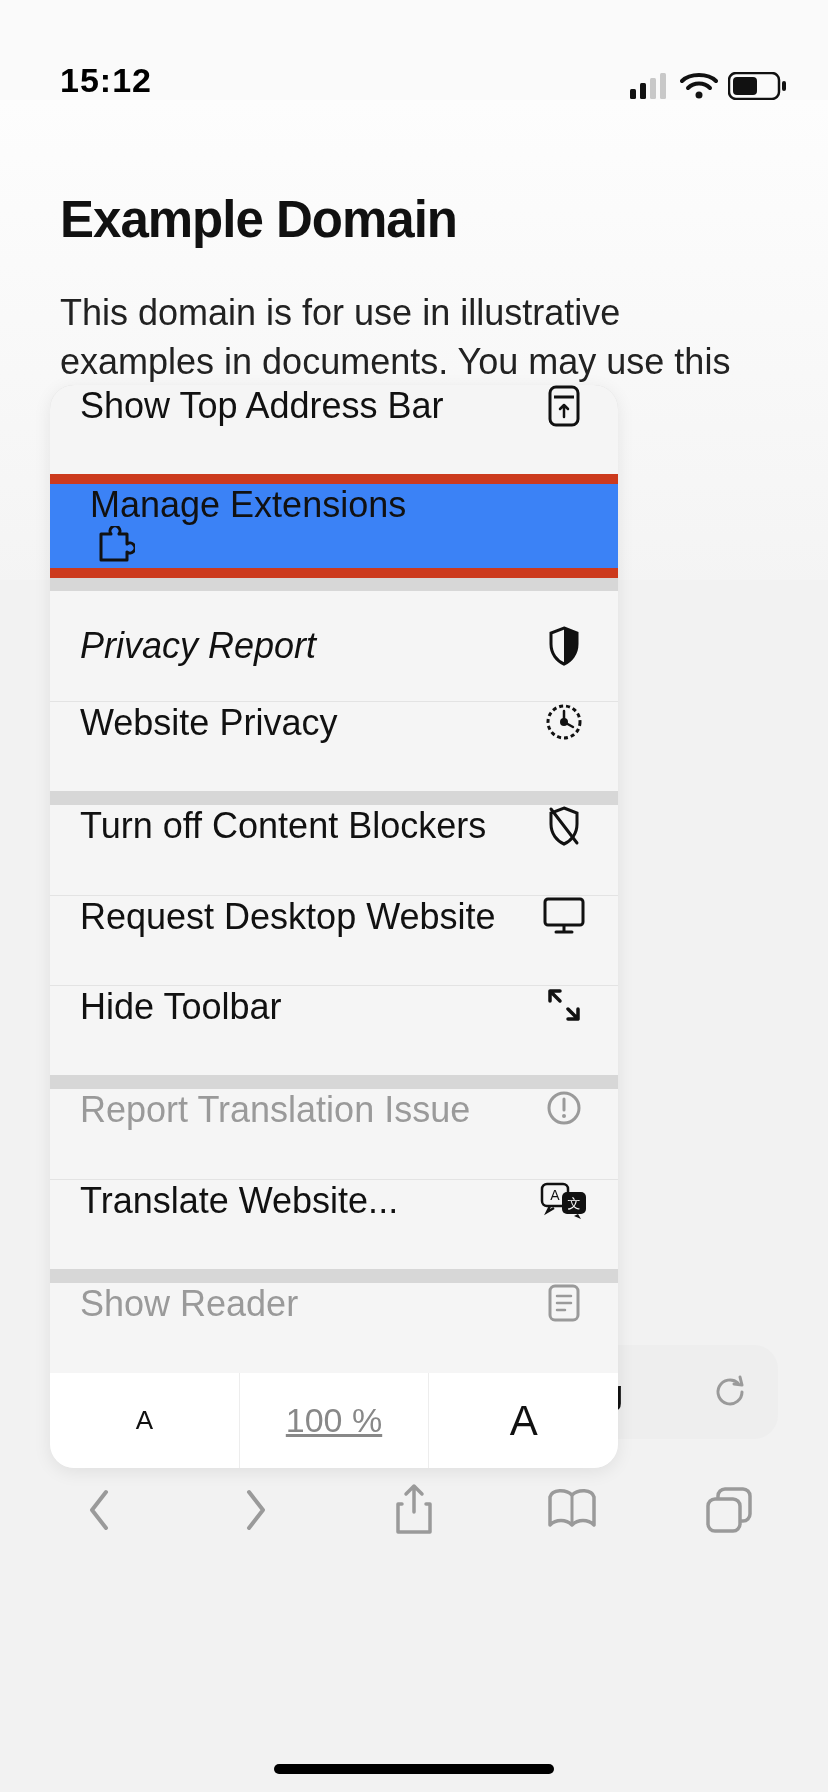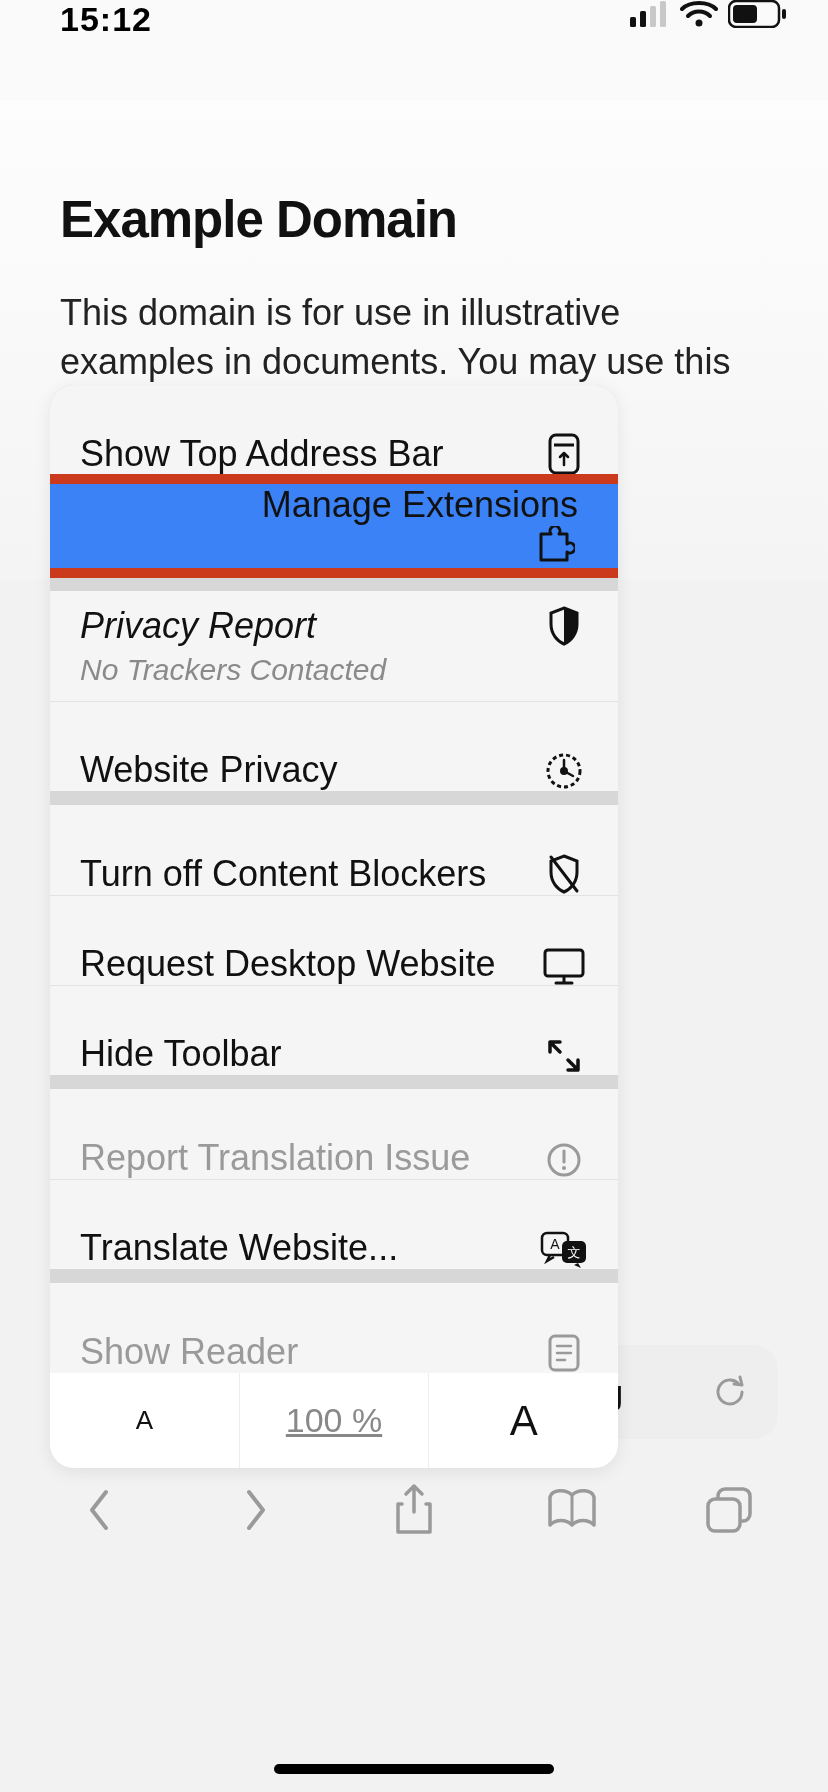--- a/index.html
+++ b/index.html
@@ -8,21 +8,21 @@
     font-family: -apple-system, "Helvetica Neue", Arial, sans-serif;
     background: #f2f2f2;
     position: relative;
     overflow: hidden;
   }
 
   
   .status-bar {
     height: 100px;
     display: flex;
-    align-items: flex-start;
+    align-items: flex-end;
     justify-content: space-between;
     padding: 0 40px 0 60px;
     background: #fafafa;
   }
   .status-time { font-size: 34px; font-weight: 600; letter-spacing: 1px; }
   .status-icons { display: flex; align-items: center; gap: 10px; }
 
   
   .page-content {
     position: absolute;
@@ -43,21 +43,21 @@
     z-index: 5;
     border-radius: 24px;
     overflow: hidden;
     box-shadow: 0 4px 18px rgba(0,0,0,0.08);
     background: #d7d7d7;
   }
   .menu-group { background: #f5f5f5; }
   .menu-group + .menu-group { margin-top: 14px; }
   .menu-item {
     display: flex;
-    align-items: flex-end;
+    align-items: flex-start;
     padding: 0 30px;
     min-height: 90px;
     border-top: 1px solid rgba(0,0,0,0.07);
     position: relative;
   }
   .menu-group .menu-item:first-child { border-top: none; }
   .menu-item.tall { min-height: 110px; flex-direction: column; align-items: flex-start; justify-content: center; font-style: italic; }
   .mi-label { font-size: 36px; color: #111; flex: 1; }
   .mi-sub { font-size: 30px; color: #8a8a8a; margin-top: 6px; }
   .mi-disabled .mi-label { color: #9a9a9a; }
@@ -177,21 +177,20 @@
     <div class="menu-item tall">
       <div class="row">
         <span class="mi-label">Privacy Report</span>
         <span class="mi-icon">
           <svg width="34" height="40" viewBox="0 0 34 40">
               <path d="M17 2 L30 7 V18 C30 28 24 35 17 38 C10 35 4 28 4 18 V7 Z" stroke="#111" stroke-width="3" fill="none"></path>
               <path d="M17 2 V38 C24 35 30 28 30 18 V7 Z" fill="#111"></path>
             </svg>
         </span>
       </div>
-      <span class="mi-sub">No Trackers Contacted</span>
     </div>
     <div class="menu-item">
       <span class="mi-label">Website Privacy</span>
       <span class="mi-icon">
         <svg width="40" height="40" viewBox="0 0 40 40">
             <circle cx="20" cy="20" r="16" stroke="#111" stroke-width="3" fill="none" stroke-dasharray="4 3"></circle>
             <circle cx="20" cy="20" r="4" fill="#111"></circle>
             <line x1="20" y1="20" x2="20" y2="9" stroke="#111" stroke-width="2.5" stroke-linecap="round"></line>
             <line x1="20" y1="20" x2="29" y2="25" stroke="#111" stroke-width="2.5" stroke-linecap="round"></line>
           </svg>

